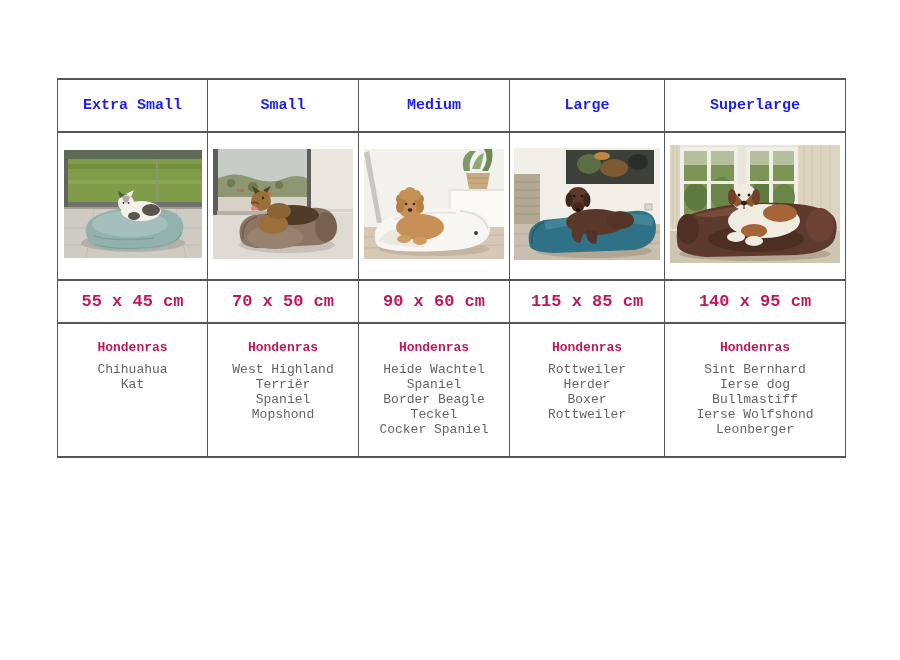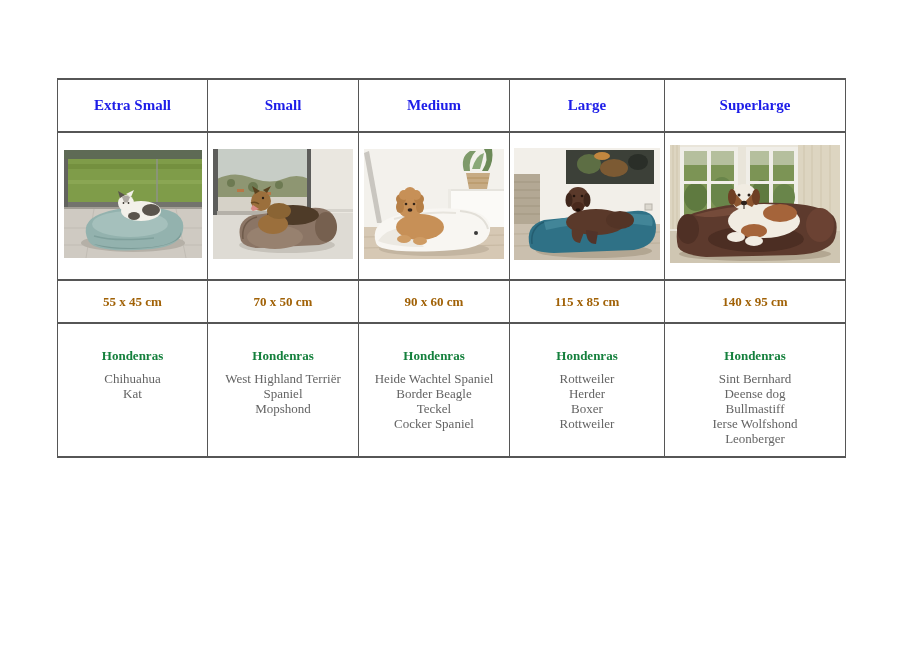--- a/index.html
+++ b/index.html
@@ -1,33 +1,33 @@
 <!DOCTYPE html>
 <html><head>
 <meta charset="utf-8">
 <style>
   html,body { margin:0; padding:0; background:#ffffff; }
   .sheet {
     position:relative; width:900px; height:660px; background:#ffffff;
-    font-family:Liberation Serif, serif; overflow:hidden;
+    font-family:Liberation Mono, monospace; overflow:hidden;
   }
   table.size-table {
     position:absolute; left:57px; top:78px;
     border-collapse:collapse; table-layout:fixed;
   }
   table.size-table td, table.size-table th {
     border:1px solid #565656;
     border-top-width:2px; border-bottom-width:2px;
     padding:0; text-align:center; vertical-align:middle; background:#ffffff;
   }
   tr.row-headers th { height:51px; font-size:15px; font-weight:bold; color:#1d1de8; }
   tr.row-photos td { height:146px; }
-  tr.row-sizes td { height:41px; font-size:13px; font-weight:bold; color:#a16207; }
+  tr.row-sizes td { height:41px; font-size:17px; font-weight:bold; color:#be185d; }
   tr.row-breeds td { height:132px; vertical-align:top; font-size:13px; color:#646464; }
-  .breeds-title { margin-top:24px; font-weight:bold; color:#15803d; font-size:13px; }
+  .breeds-title { margin-top:16px; font-weight:bold; color:#be185d; font-size:13px; }
   .breed-list { margin-top:7px; line-height:15px; }
   .photo { display:inline-block; line-height:0; }
   .photo svg { display:block; }
 </style>
 </head>
 <body>
 
 <div class="sheet">
   <table class="size-table">
     <colgroup>
@@ -283,21 +283,21 @@
           <div>Rottweiler</div>
           <div>Herder</div>
           <div>Boxer</div>
           <div>Rottweiler</div>
         </div>
       </td>
       <td>
         <div class="breeds-title">Hondenras</div>
         <div class="breed-list">
           <div>Sint Bernhard</div>
-          <div>Deense dog</div>
+          <div>Ierse dog</div>
           <div>Bullmastiff</div>
           <div>Ierse Wolfshond</div>
           <div>Leonberger</div>
         </div>
       </td>
     </tr>
   </tbody>
     </table>
 </div>
 

